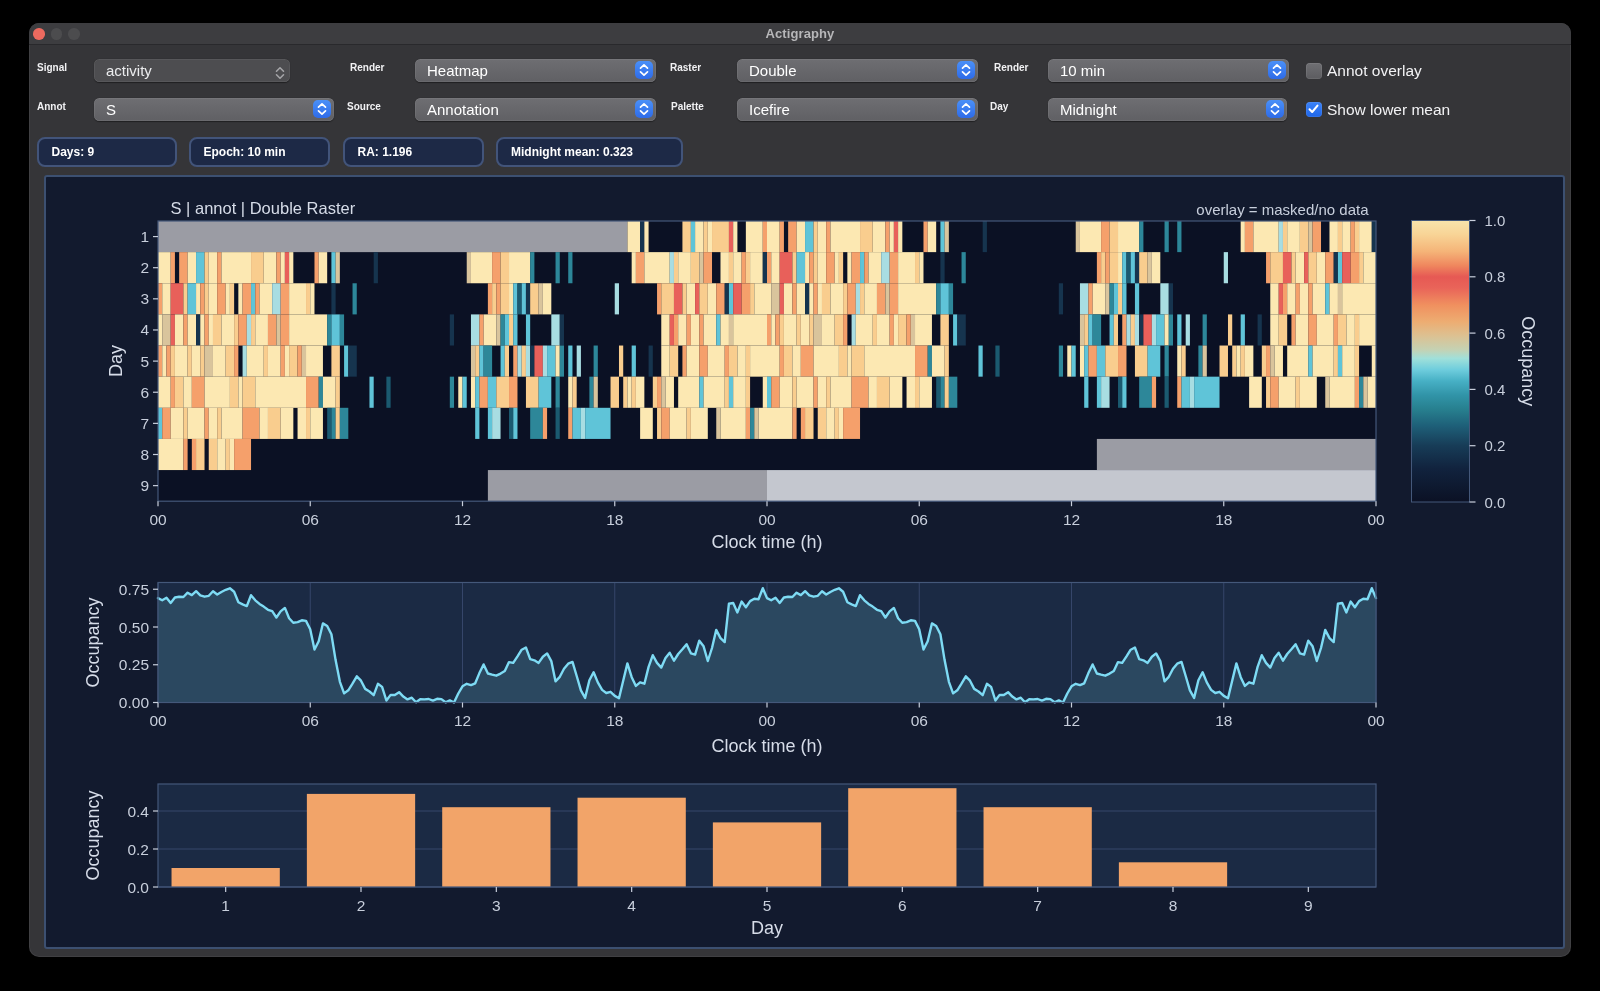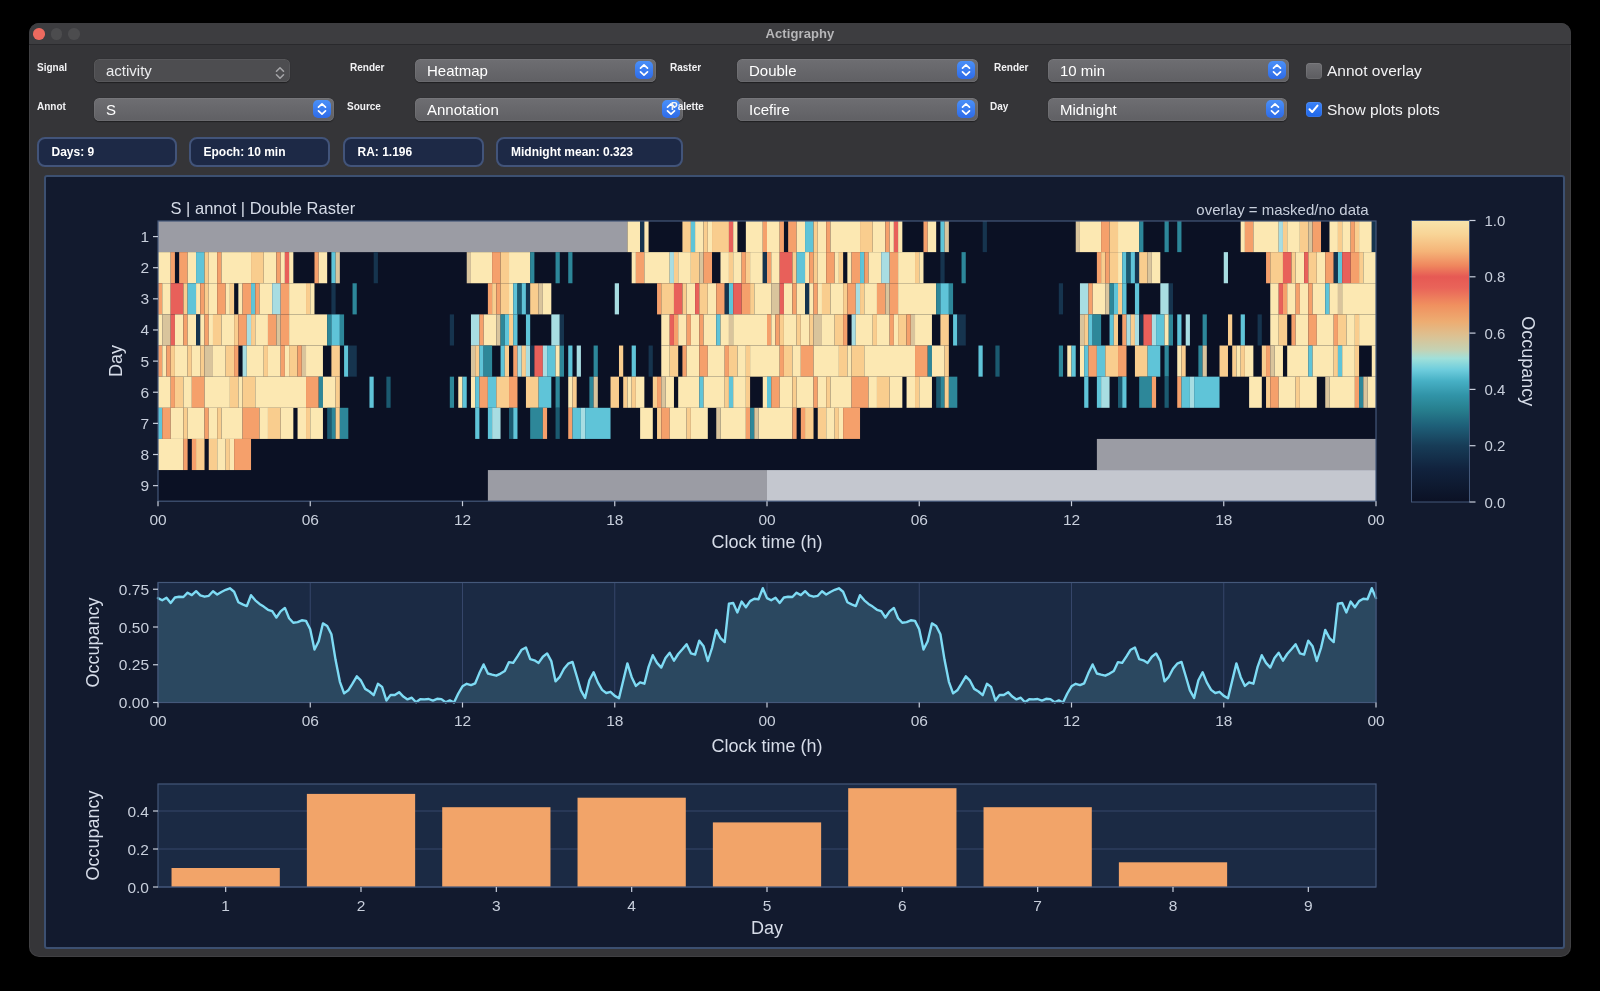--- a/index.html
+++ b/index.html
@@ -67,21 +67,21 @@
 <div class="cb" style="left:1306px;top:63px"></div>
 <div class="cblabel" style="left:1327px;top:63px">Annot overlay</div>
 <div class="flabel" style="left:37px;top:100.5px">Annot</div>
 <div class="combo" style="left:94px;top:97.5px;width:240px">S<span class="pill">
       <svg width="12" height="14" viewBox="0 0 12 14">
         <path d="M2.5 5.2 L6 1.8 L9.5 5.2" fill="none" stroke="#fff" stroke-width="1.7" stroke-linecap="round" stroke-linejoin="round"></path>
         <path d="M2.5 8.8 L6 12.2 L9.5 8.8" fill="none" stroke="#fff" stroke-width="1.7" stroke-linecap="round" stroke-linejoin="round"></path>
       </svg>
     </span></div>
 <div class="flabel" style="left:347px;top:100.5px">Source</div>
-<div class="combo" style="left:415px;top:97.5px;width:268px">Annotation<span class="pill">
+<div class="combo" style="left:415px;top:97.5px;width:241px">Annotation<span class="pill">
       <svg width="12" height="14" viewBox="0 0 12 14">
         <path d="M2.5 5.2 L6 1.8 L9.5 5.2" fill="none" stroke="#fff" stroke-width="1.7" stroke-linecap="round" stroke-linejoin="round"></path>
         <path d="M2.5 8.8 L6 12.2 L9.5 8.8" fill="none" stroke="#fff" stroke-width="1.7" stroke-linecap="round" stroke-linejoin="round"></path>
       </svg>
     </span></div>
 <div class="flabel" style="left:671px;top:100.5px">Palette</div>
 <div class="combo" style="left:737px;top:97.5px;width:241px">Icefire<span class="pill">
       <svg width="12" height="14" viewBox="0 0 12 14">
         <path d="M2.5 5.2 L6 1.8 L9.5 5.2" fill="none" stroke="#fff" stroke-width="1.7" stroke-linecap="round" stroke-linejoin="round"></path>
         <path d="M2.5 8.8 L6 12.2 L9.5 8.8" fill="none" stroke="#fff" stroke-width="1.7" stroke-linecap="round" stroke-linejoin="round"></path>
@@ -92,21 +92,21 @@
       <svg width="12" height="14" viewBox="0 0 12 14">
         <path d="M2.5 5.2 L6 1.8 L9.5 5.2" fill="none" stroke="#fff" stroke-width="1.7" stroke-linecap="round" stroke-linejoin="round"></path>
         <path d="M2.5 8.8 L6 12.2 L9.5 8.8" fill="none" stroke="#fff" stroke-width="1.7" stroke-linecap="round" stroke-linejoin="round"></path>
       </svg>
     </span></div>
 <div class="cb on" style="left:1306px;top:101.5px">
     <svg width="11" height="10" viewBox="0 0 11 10">
       <path d="M1.5 5.2 L4.2 8 L9.5 1.6" fill="none" stroke="#fff" stroke-width="2" stroke-linecap="round" stroke-linejoin="round"></path>
     </svg>
   </div>
-<div class="cblabel" style="left:1327px;top:101.5px">Show plots plots</div>
+<div class="cblabel" style="left:1327px;top:101.5px">Show lower mean</div>
 <div class="badge" style="left:36.5px;width:140.5px">Days: 9</div>
 <div class="badge" style="left:188.5px;width:141px">Epoch: 10 min</div>
 <div class="badge" style="left:342.5px;width:141px">RA: 1.196</div>
 <div class="badge" style="left:496px;width:187px">Midnight mean: 0.323</div>
 <div id="panel">
     <svg width="1522" height="774" viewBox="0 0 1522 774" font-family="Liberation Sans, sans-serif">
       <rect x="114.0" y="46.0" width="1218.0" height="280.2" fill="#0b1124"></rect>
       <rect x="114.00" y="46.00" width="469.44" height="31.13" fill="#9b9ca4"></rect>
       <rect x="583.44" y="46.00" width="12.69" height="31.13" fill="#fce8b2"></rect>
       <rect x="596.12" y="46.00" width="4.23" height="31.13" fill="#16344e"></rect>

